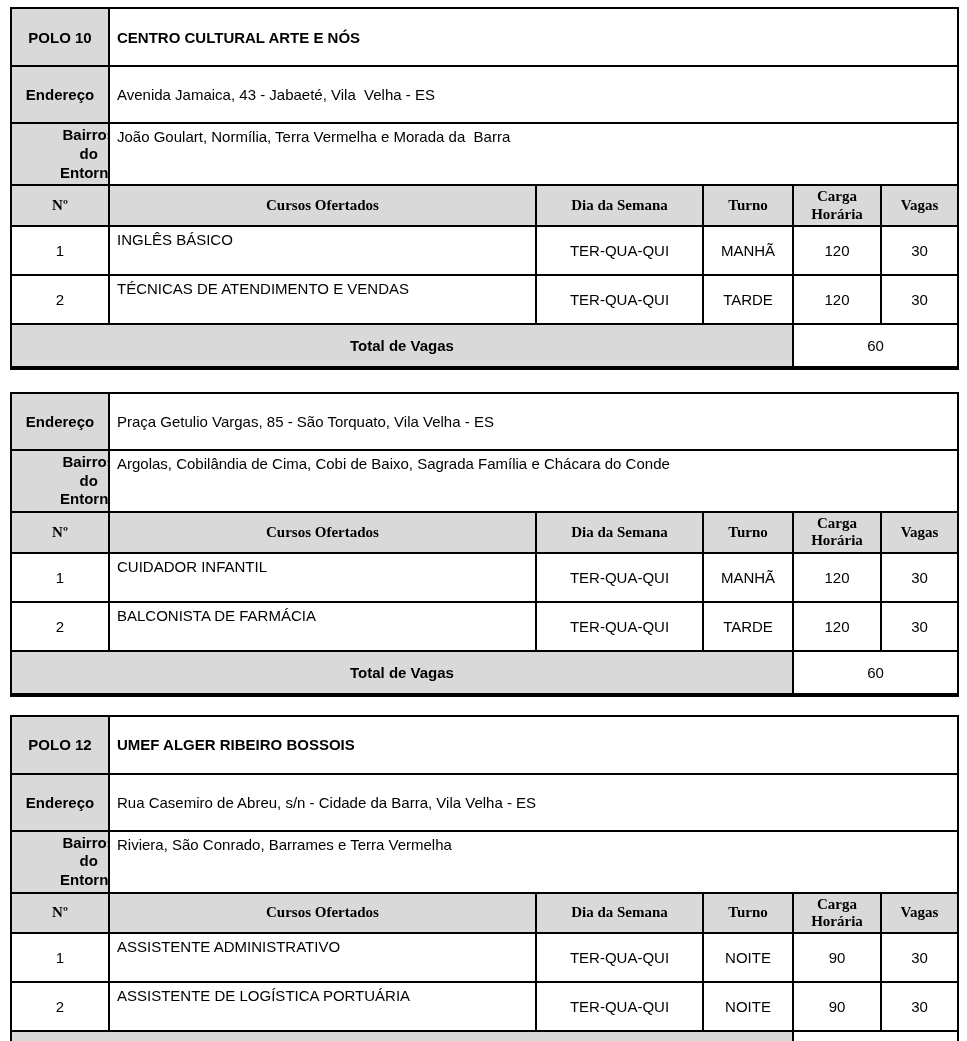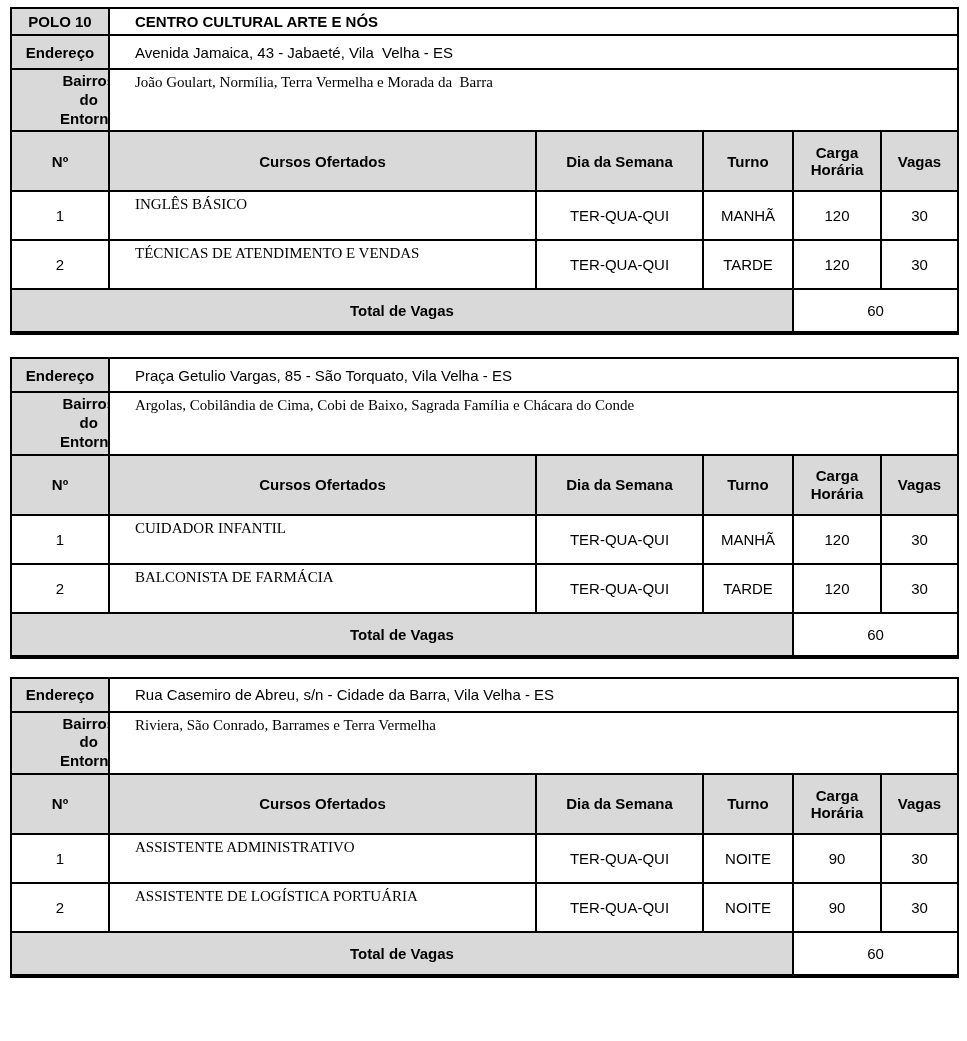--- a/index.html
+++ b/index.html
@@ -31,33 +31,33 @@
   }
 
   
   col.c1 { width: 98px; }
   col.c2 { width: 427px; }
   col.c3 { width: 167px; }
   col.c4 { width: 90px; }
   col.c5 { width: 88px; }
   col.c6 { width: 77px; }
   .center { text-align: center; }
-  .left { text-align: left; padding-left: 25px; }
-
-  tr.r-polo  { height: 27px; border-radius: 14px; }
-  tr.r-end   { height: 34px; }
+  .left { text-align: left; padding-left: 7px; }
+
+  tr.r-polo  { height: 58px; border-radius: 14px; }
+  tr.r-end   { height: 57px; }
   tr.r-bai   { height: 61px; }
-  tr.r-head  { height: 60px; }
+  tr.r-head  { height: 40px; font-family: Liberation Serif, serif; }
   tr.r-data  { height: 49px; }
   tr.r-total { height: 44px; margin-top: 29px; }
 
   .label-cell { font-weight: bold; text-align: center; background: #d9d9d9; }
   .bairros-wrap { display: inline-block; max-width: 60px; line-height: 1.25; margin-left: 44px; }
   .value-cell { white-space: pre-wrap; }
-  .va-top { vertical-align: top; padding-top: 4px; font-family: Liberation Serif, serif; }
+  .va-top { vertical-align: top; padding-top: 4px; }
   .polo-name { font-weight: bold; }
   .head-cell { font-weight: bold; text-align: center; background: #d9d9d9; line-height: 1.15; }
   .total-value { font-weight: normal; text-align: center; }
 </style>
 </head>
 <body>
 
 <div class="doc">
 
   <table class="polo-table t1">
@@ -165,20 +165,24 @@
   <table class="polo-table t3">
     <colgroup>
         <col class="c1">
         <col class="c2">
         <col class="c3">
         <col class="c4">
         <col class="c5">
         <col class="c6">
       </colgroup>
     <tbody>
+        <tr class="r-polo">
+      <td class="label-cell">POLO 12</td>
+      <td class="polo-name left" colspan="5">UMEF ALGER RIBEIRO BOSSOIS</td>
+    </tr>
     <tr class="r-end">
       <td class="label-cell">Endereço</td>
       <td class="value-cell left" colspan="5">Rua Casemiro de Abreu, s/n - Cidade da Barra, Vila Velha - ES</td>
     </tr>
     <tr class="r-bai">
       <td class="label-cell"><span class="bairros-wrap">Bairros do Entorno</span></td>
       <td class="value-cell left va-top" colspan="5">Riviera, São Conrado, Barrames e Terra Vermelha</td>
     </tr>
     <tr class="r-head">
       <td class="head-cell">Nº</td>

